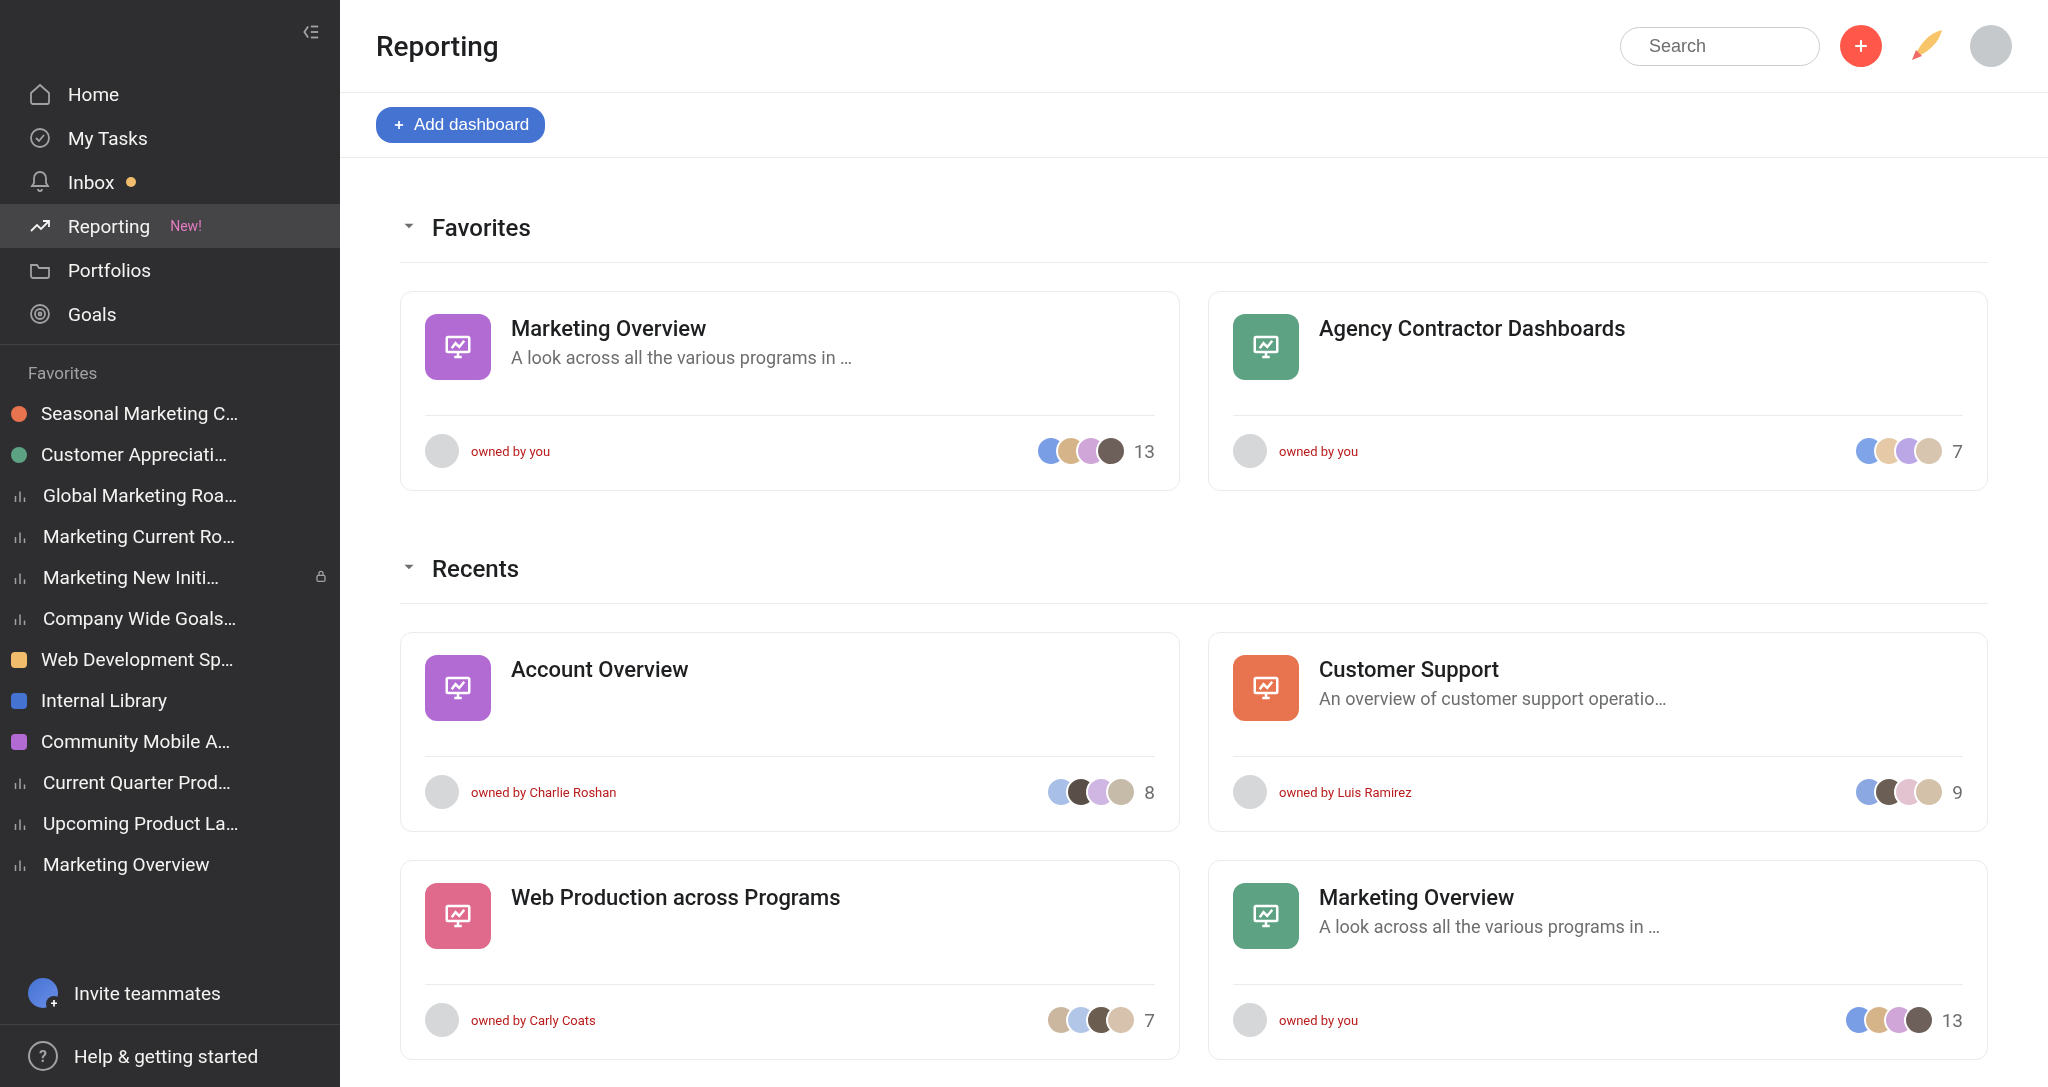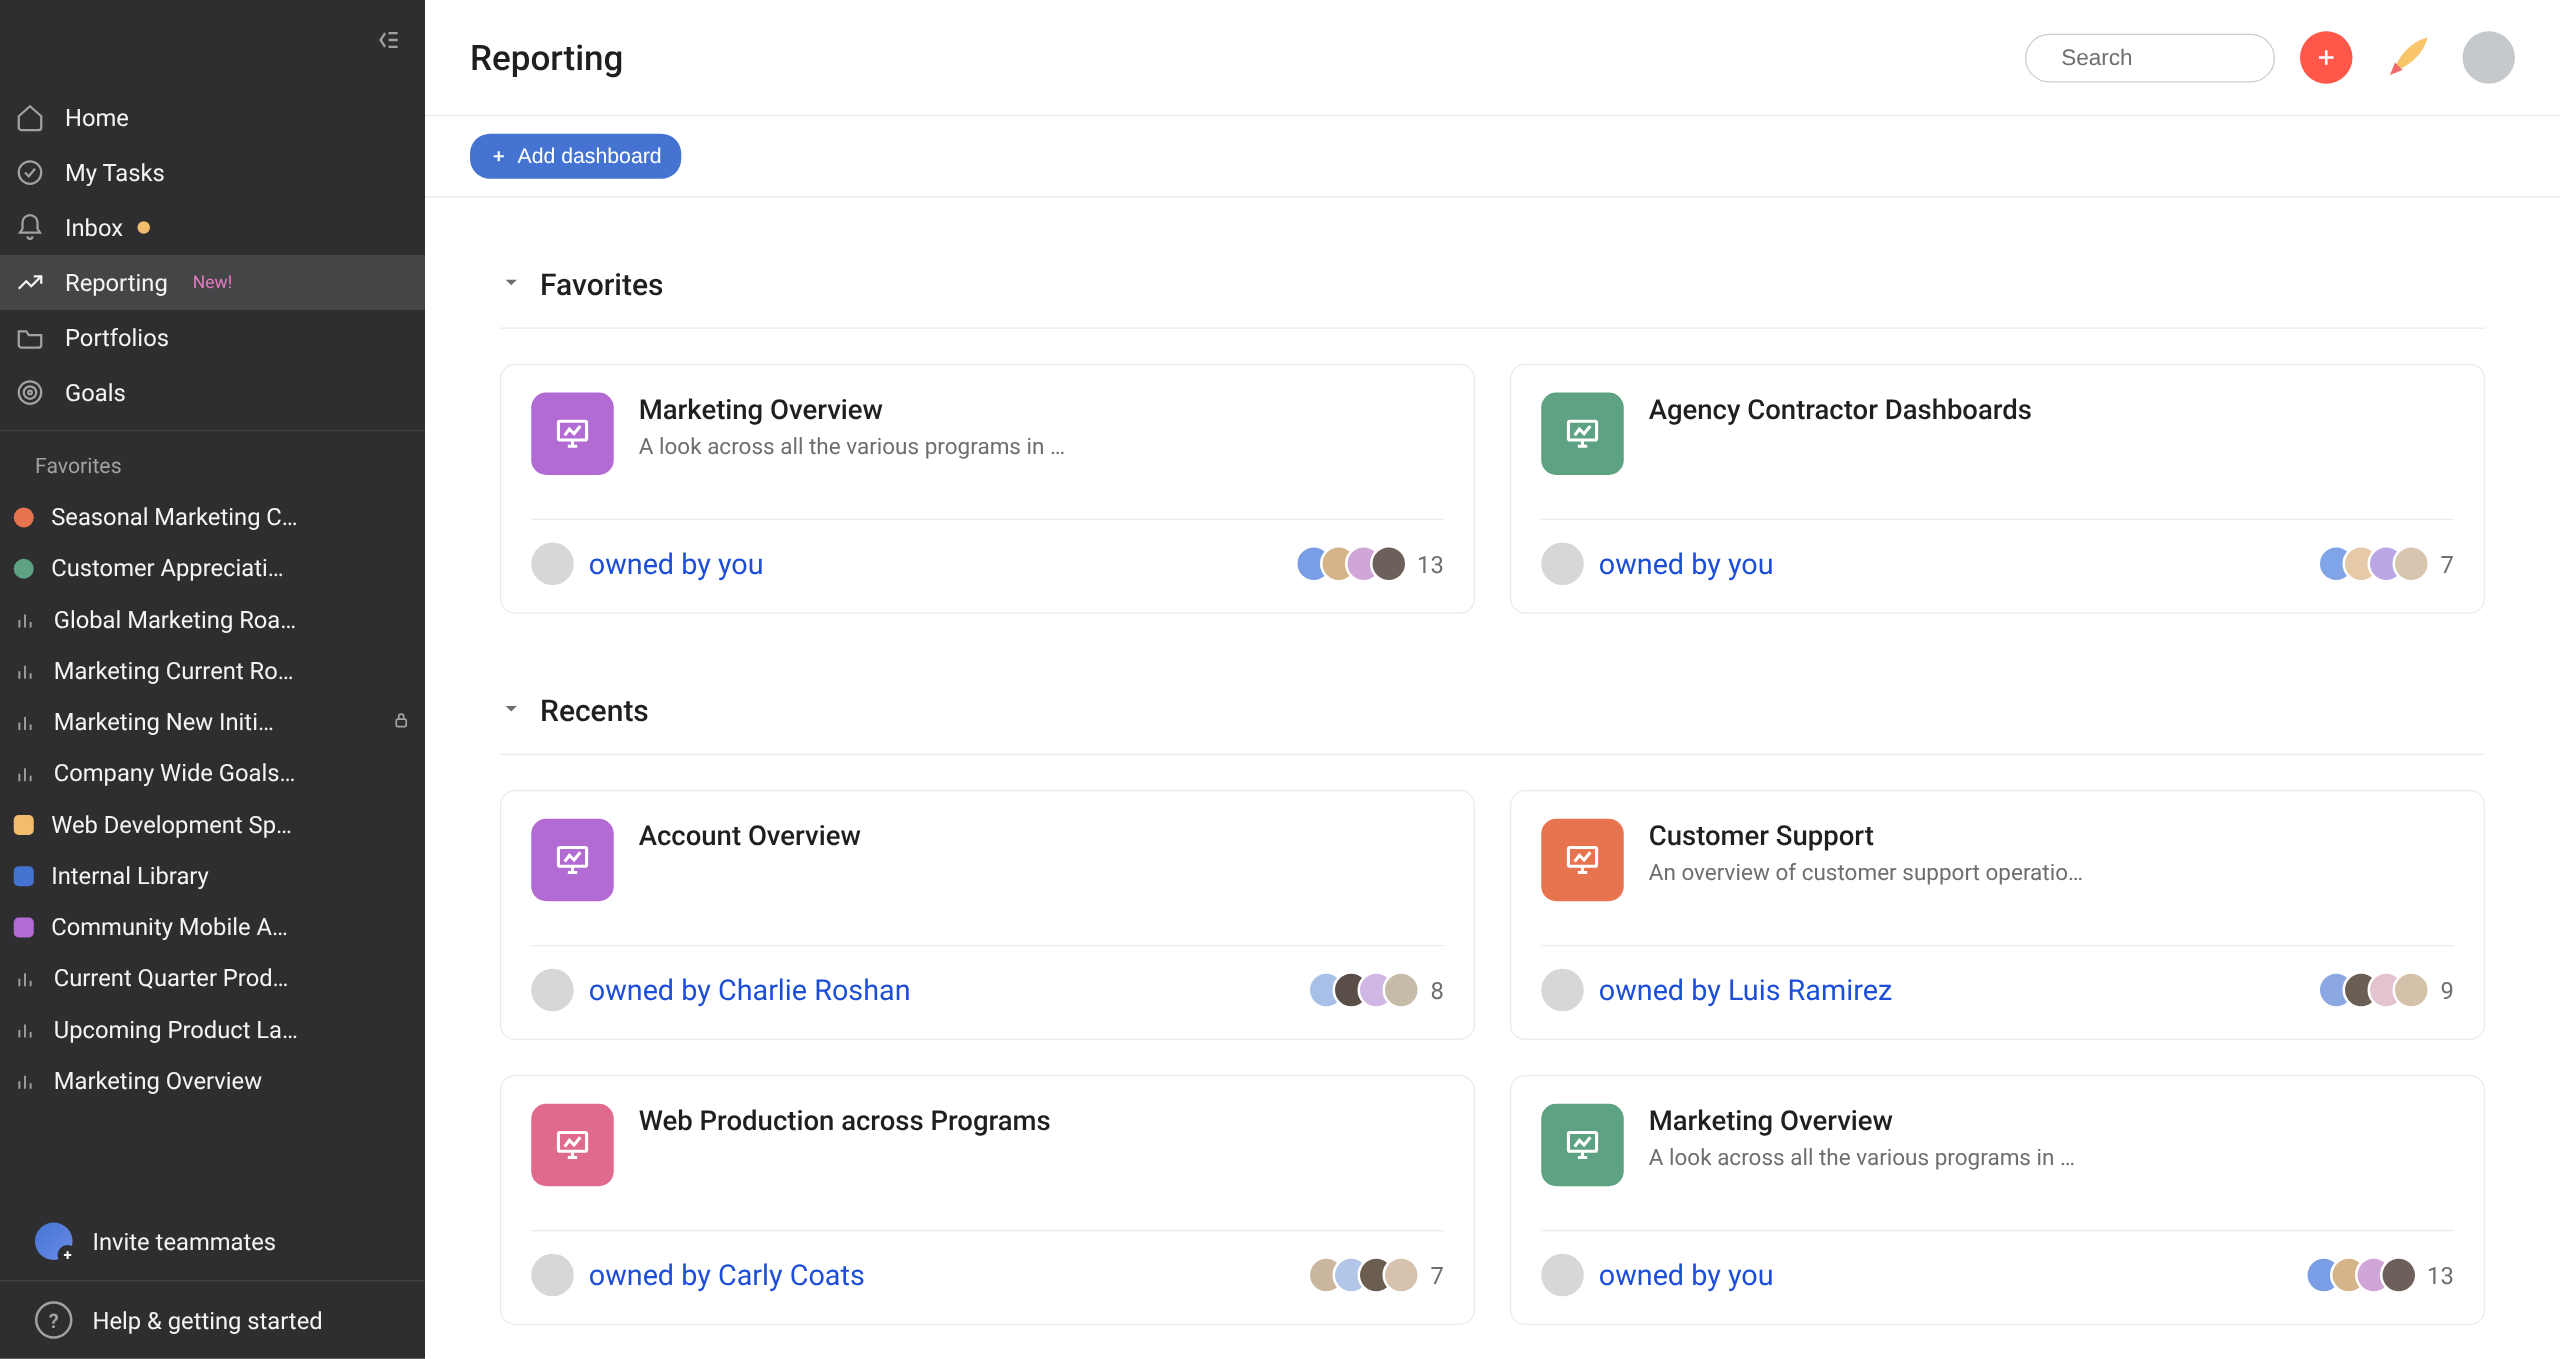--- a/index.html
+++ b/index.html
@@ -27,21 +27,21 @@
     background: none; border: none; cursor: pointer;
     color: #a2a0a2;
     display: flex; align-items: center; gap: 2px;
   }
   .collapse-btn svg { width: 22px; height: 22px; }
 
   .nav-section { padding: 8px 0; }
   .nav-item {
     display: flex; align-items: center;
     gap: 16px;
-    padding: 10px 12px;
+    padding: 10px 28px;
     font-size: 19px;
     color: #f5f4f3;
     cursor: pointer;
     position: relative;
   }
   .nav-item.active { background: #454547; }
   .nav-item .badge-new {
     font-size: 14px;
     color: #e37cc1;
     margin-left: 4px;
@@ -191,21 +191,21 @@
   .card-footer {
     display:flex; align-items:center;
     border-top:1px solid #edeae9;
     padding-top:18px; margin-top:18px;
   }
   .owner-avatar {
     width:34px; height:34px; border-radius:50%;
     background:#d6d7d9; margin-right:12px;
     flex-shrink:0;
   }
-  .owner-text { font-size:23px; color:#1d4ed8; }
+  .owner-text { font-size:13px; color:#b91c1c; }
   .collab-stack { margin-left:auto; display:flex; align-items:center; gap:8px;}
   .stack {
     display:flex;
   }
   .stack .chip {
     width:30px; height:30px; border-radius:50%;
     border:2px solid #fff;
     margin-left:-10px;
   }
   .stack .chip:first-child{ margin-left:0; }

